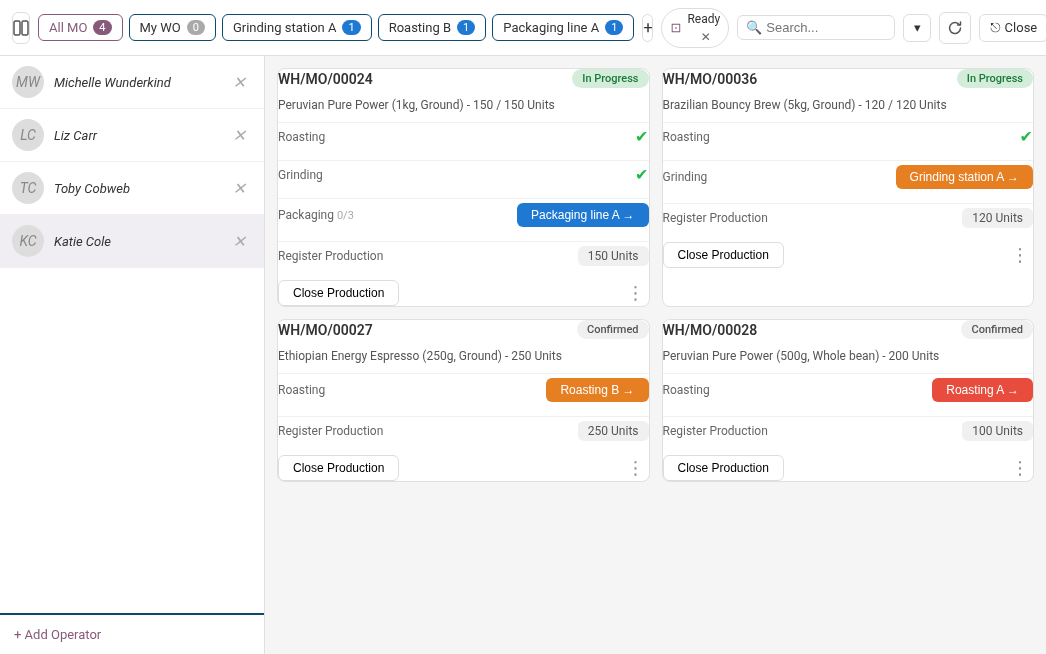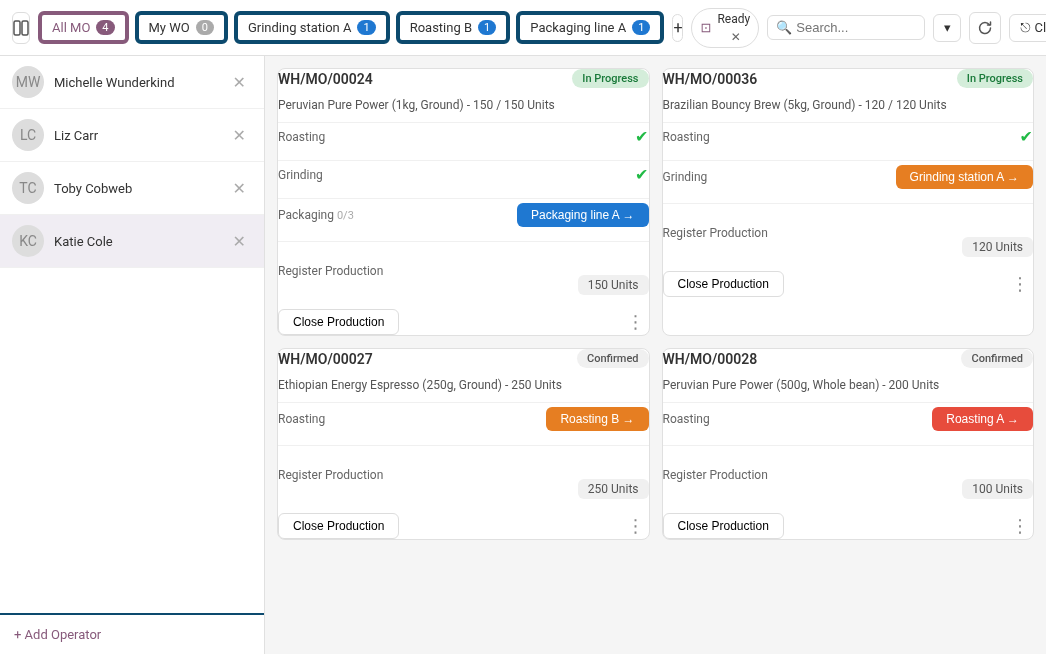--- a/index.html
+++ b/index.html
@@ -1,41 +1,41 @@
 <!DOCTYPE html>
 <html><head>
   <meta charset="utf-8">
   <style>
     * { box-sizing: border-box; margin: 0; padding: 0; }
     body { font-family: -apple-system, BlinkMacSystemFont, 'Segoe UI', Roboto, sans-serif; font-size: 13px; background: #f5f5f5; color: #333; height: 654px; width: 1046px; overflow: hidden; display: flex; flex-direction: column; }
 
     
     .top-bar { display: flex; align-items: center; padding: 0 12px; height: 56px; background: #fff; border-bottom: 1px solid #e0e0e0; gap: 8px; flex-shrink: 0; }
     .sidebar-toggle { width: 32px; height: 32px; border: 1px solid #ddd; border-radius: 6px; display: flex; align-items: center; justify-content: center; cursor: pointer; background: #fff; }
-    .tab-btn { display: flex; align-items: center; gap: 6px; padding: 5px 10px; border-radius: 6px; border: 4px solid #0c4a6e; background: #fff; cursor: pointer; font-size: 13px; white-space: nowrap; }
+    .tab-btn { display: flex; align-items: center; gap: 6px; padding: 5px 10px; border-radius: 6px; border: 1px solid #0c4a6e; background: #fff; cursor: pointer; font-size: 13px; white-space: nowrap; }
     .tab-btn.active { border-color: #875a7b; color: #875a7b; }
     .tab-badge { background: #875a7b; color: #fff; border-radius: 10px; padding: 1px 6px; font-size: 11px; }
     .tab-badge.gray { background: #aaa; }
     .tab-badge.blue { background: #1f78d1; }
     .tab-plus { width: 28px; height: 28px; border: 1px solid #ddd; border-radius: 6px; display: flex; align-items: center; justify-content: center; cursor: pointer; background: #fff; font-size: 16px; }
     .search-area { margin-left: auto; display: flex; align-items: center; gap: 8px; }
     .filter-chip { display: flex; align-items: center; gap: 4px; padding: 4px 10px; border: 1px solid #875a7b; border-radius: 20px; background: #f3eff5; font-size: 12px; flex-direction: column; }
     .filter-close { cursor: pointer; color: #666; margin-left: 4px; }
     .search-box { display: flex; align-items: center; border: 1px solid #ddd; border-radius: 6px; padding: 4px 8px; gap: 4px; background: #fff; }
     .search-box input { border: none; outline: none; font-size: 13px; width: 120px; }
     .dropdown-btn { width: 28px; height: 28px; border: 1px solid #ddd; border-radius: 6px; display: flex; align-items: center; justify-content: center; cursor: pointer; background: #fff; }
     .icon-btn { width: 32px; height: 32px; border: 1px solid #ddd; border-radius: 6px; display: flex; align-items: center; justify-content: center; cursor: pointer; background: #fff; }
     .close-btn { display: flex; align-items: center; gap: 4px; padding: 5px 10px; border: 1px solid #ddd; border-radius: 6px; background: #fff; cursor: pointer; font-size: 13px; }
 
     
     .main-content { display: flex; flex: 1; overflow: hidden; }
 
     
     .sidebar { width: 265px; background: #fff; border-right: 1px solid #e0e0e0; display: flex; flex-direction: column; flex-shrink: 0; }
-    .operator-list { flex: 1; overflow-y: auto; }
+    .operator-list { flex: 1; overflow-y: auto; font-style: italic; }
     .operator-item { display: flex; align-items: center; padding: 10px 12px; gap: 10px; border-bottom: 1px solid #f0f0f0; cursor: pointer; }
     .operator-item.active { background: #f0edf3; }
     .avatar { width: 32px; height: 32px; border-radius: 50%; background: #ddd; overflow: hidden; flex-shrink: 0; }
     .avatar-placeholder { width: 100%; height: 100%; display: flex; align-items: center; justify-content: center; font-size: 14px; color: #888; }
     .operator-name { flex: 1; font-size: 13px; }
     .remove-btn { color: #aaa; cursor: pointer; font-size: 16px; padding: 2px 6px; }
     .add-operator { padding: 12px 14px; border-top: 2px solid #0c4a6e; display: flex; align-items: center; gap: 6px; cursor: pointer; color: #875a7b; font-size: 13px; }
 
     
     .cards-area { flex: 1; overflow-y: auto; padding: 12px; display: grid; grid-template-columns: 1fr 1fr; gap: 12px; align-content: start; }
@@ -49,21 +49,21 @@
     .badge.confirmed { background: #f0f0f0; color: #555; }
     .card-product { font-size: 12px; color: #555; }
     .card-row { display: flex; align-items: center; justify-content: space-between; padding: 4px 0; border-top: 1px solid #f0f0f0; }
     .card-label { font-size: 12px; color: #666; }
     .check-icon { color: #21ba45; font-size: 16px; }
     .action-btn { padding: 5px 14px; border: 1px solid #ddd; border-radius: 6px; background: #fff; cursor: pointer; font-size: 12px; }
     .station-btn { display: flex; align-items: center; gap: 6px; padding: 5px 14px; border-radius: 6px; border: none; color: #fff; cursor: pointer; font-size: 12px; font-weight: 400; }
     .station-btn.orange { background: #e67e22; }
     .station-btn.blue { background: #1f78d1; }
     .station-btn.red { background: #e74c3c; }
-    .units-badge { background: #f0f0f0; border-radius: 6px; padding: 3px 10px; font-size: 12px; color: #555; margin-top: 29px; }
+    .units-badge { background: #f0f0f0; border-radius: 6px; padding: 3px 10px; font-size: 12px; color: #555; }
     .card-footer { display: flex; align-items: center; justify-content: space-between; }
     .more-btn { background: none; border: none; cursor: pointer; font-size: 18px; color: #888; padding: 0 4px; }
   </style>
 </head>
 <body>
 
 <div class="top-bar">
   <div class="sidebar-toggle">
     <svg width="16" height="16" viewBox="0 0 16 16" fill="none">
       <rect x="1" y="1" width="6" height="14" rx="1.5" stroke="#555" stroke-width="1.5"></rect>

